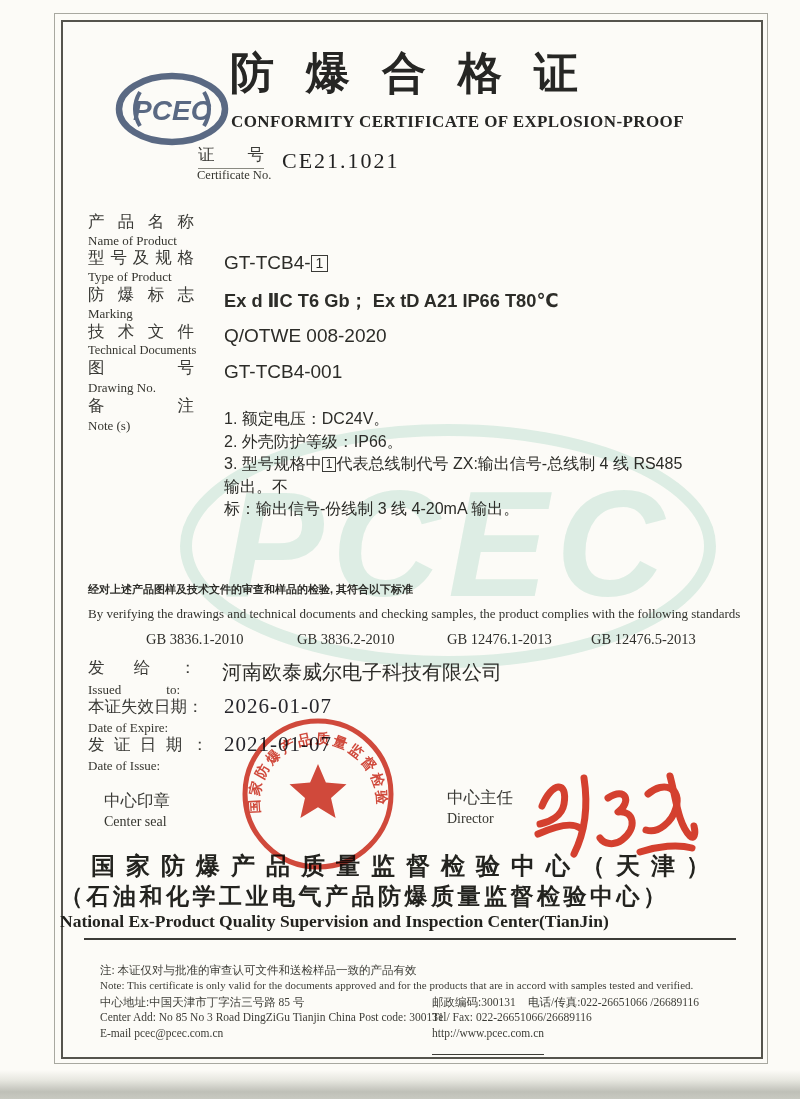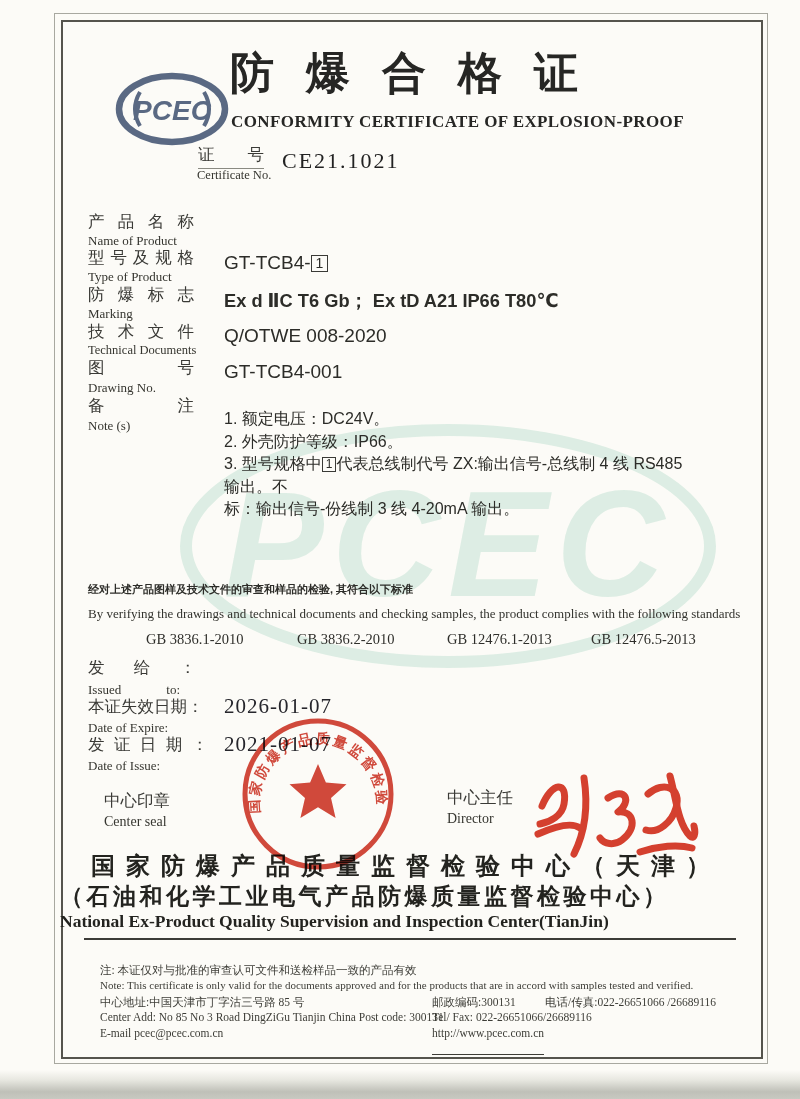--- a/index.html
+++ b/index.html
@@ -116,20 +116,21 @@
     <div class="abs comp-zh">经对上述产品图样及技术文件的审查和样品的检验, 其符合以下标准</div>
     <div class="abs comp-en">By verifying the drawings and technical documents and checking samples, the product complies with the following standards</div>
 
     <div class="abs std" style="left:146px">GB 3836.1-2010</div>
     <div class="abs std" style="left:297px">GB 3836.2-2010</div>
     <div class="abs std" style="left:447px">GB 12476.1-2013</div>
     <div class="abs std" style="left:591px">GB 12476.5-2013</div>
 
     <div class="abs zh-label" style="left:88px;top:657px;width:108px">发给：</div>
     <div class="abs en-label" style="left:88px;top:682px;width:92px;display:inline-block;text-align:justify;text-align-last:justify">Issued to:</div>
+    <div class="abs company">河南欧泰威尔电子科技有限公司</div>
 
     <div class="abs zh-label" style="left:88px;top:696px">本证失效日期：</div>
     <div class="abs en-label" style="left:88px;top:720px">Date of Expire:</div>
     <div class="abs issue-val" style="left:224px;top:694px">2026-01-07</div>
 
     <div class="abs zh-label" style="left:88px;top:734px;width:120px">发证日期：</div>
     <div class="abs en-label" style="left:88px;top:758px">Date of Issue:</div>
     <div class="abs issue-val" style="left:224px;top:732px">2021-01-07</div>
 
     <div class="abs zh-label" style="left:104px;top:790px">中心印章</div>
@@ -139,21 +140,21 @@
 
     <div class="abs org1">国家防爆产品质量监督检验中心（天津）</div>
     <div class="abs org2">（石油和化学工业电气产品防爆质量监督检验中心）</div>
     <div class="abs org3">National Ex-Product Quality Supervision and Inspection Center(TianJin)</div>
     <div class="abs org-underline"></div>
 
     <div class="abs foot" style="left:100px;top:979px;font-size:11px">Note: This certificate is only valid for the documents approved and for the products that are in accord with samples tested and verified.</div>
     <div class="abs foot" style="left:100px;top:963px">注: 本证仅对与批准的审查认可文件和送检样品一致的产品有效</div>
     <div class="abs foot" style="left:100px;top:995px">中心地址:中国天津市丁字沽三号路 85 号</div>
     <div class="abs foot" style="left:432px;top:995px">邮政编码:300131</div>
-    <div class="abs foot" style="left:545px;top:995px">电话/传真:022-26651066 /26689116</div>
+    <div class="abs foot" style="left:528px;top:995px">电话/传真:022-26651066 /26689116</div>
     <div class="abs foot" style="left:100px;top:1011px">Center Add: No 85 No 3 Road DingZiGu Tianjin China Post code: 300131</div>
     <div class="abs foot" style="left:432px;top:1011px">Tel/ Fax: 022-26651066/26689116</div>
     <div class="abs foot" style="left:100px;top:1027px">E-mail pcec@pcec.com.cn</div>
     <div class="abs foot underlined" style="left:432px;top:1027px">http://www.pcec.com.cn</div>
   </div>
 
   <svg class="abs stamp" width="162" height="162" viewBox="0 0 162 162">
     <defs>
       <path id="stamp-arc" d="M 23 100 A 59 59 0 1 1 139 100"></path>
     </defs>

